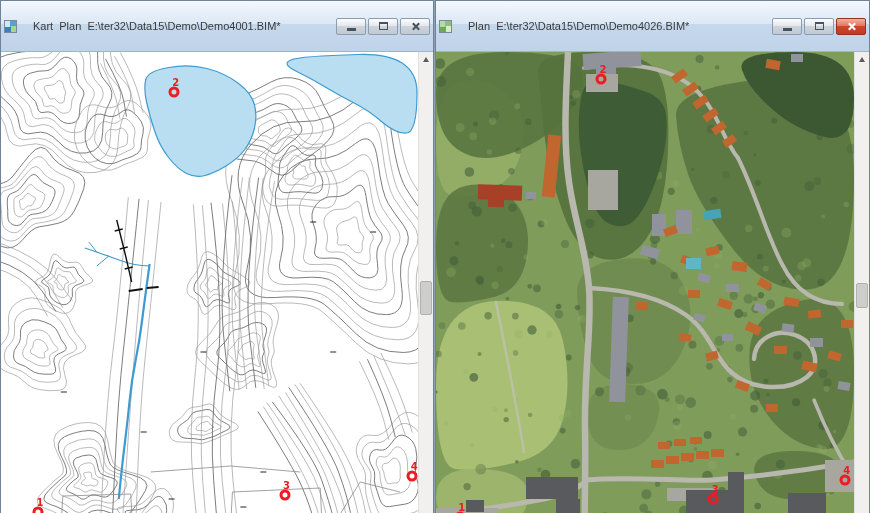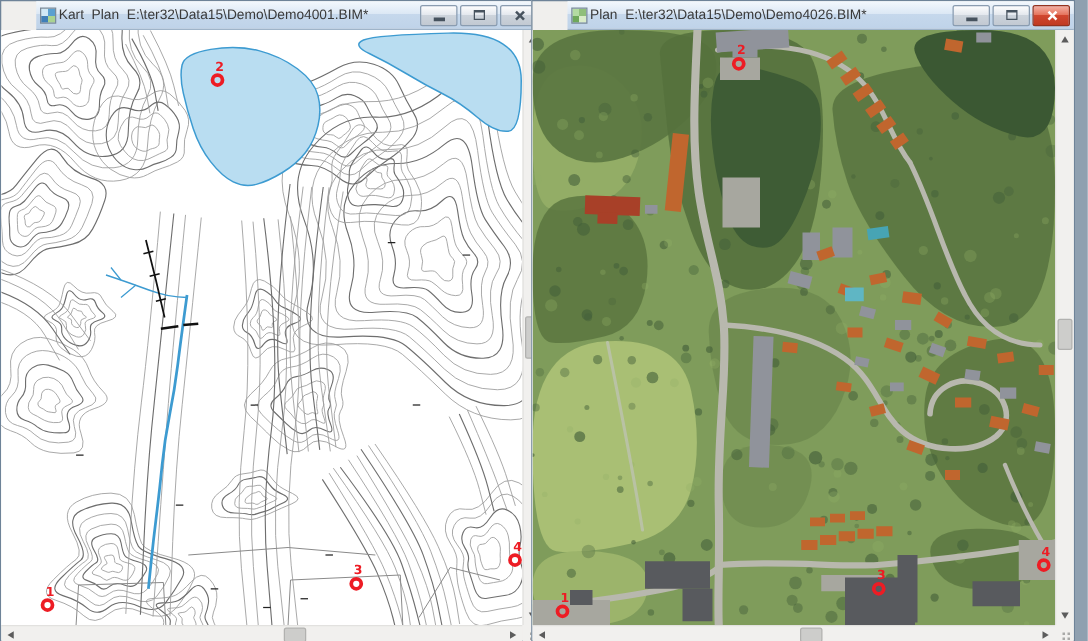--- a/index.html
+++ b/index.html
@@ -1,25 +1,25 @@
 <!DOCTYPE html>
 <html style="--marker: #ed1c24;"><head>
 <meta charset="utf-8">
 <style>
   html,body { margin:0; padding:0; background:#9fb0bf; font-family:"Liberation Sans",sans-serif; }
   .desktop { position:relative; width:870px; height:513px; background:#8fa0b0; overflow:hidden; }
 
   .window { position:absolute; top:0; height:513px; background:#f0efed;
             border:1px solid #6e8398; box-sizing:border-box; }
   #win-left  { left:0;   width:434px; }
-  #win-right { left:425px; width:435px; }
-
-  .titlebar { height:20px; display:flex; align-items:center; gap:2px; padding:1px 3px;
+  #win-right { left:435px; width:435px; }
+
+  .titlebar { height:20px; display:flex; align-items:center; gap:16px; padding:15px 3px;
               background:linear-gradient(#f3f8fd,#dce8f5 45%,#c6d8ec 46%,#bfd3e9);
-              border-bottom:1px solid #9fb4c9;margin-left:28px; }
+              border-bottom:1px solid #9fb4c9; }
   .win-icon { width:13px; height:13px; border:1px solid #7a8a99; box-sizing:border-box; flex:0 0 auto; }
   .icon-kart { background:conic-gradient(from 0deg at 50% 50%, #5aa0d0 0 25%, #a9d391 0 50%, #3f7fb8 0 75%, #cfe8f6 0); }
   .icon-plan { background:conic-gradient(from 0deg at 50% 50%, #8fbf7a 0 25%, #d9ecc9 0 50%, #6ea85a 0 75%, #b3dba2 0); }
   .title-text { flex:1; font-size:11px; color:#3a3a3a; white-space:pre; overflow:hidden; }
   .win-buttons { display:flex; gap:2px; flex:0 0 auto; }
   .wbtn { width:28px; height:15px; border:1px solid #8a9cb0; border-radius:2px;
           background:linear-gradient(#fdfdfd,#e4e8ee 45%,#cdd4dc 46%,#c2c9d2);
           display:flex; align-items:center; justify-content:center; position:relative; }
   .wbtn.close-active { background:linear-gradient(#f4b0a4,#e5755e 45%,#d14730 46%,#c03a22);
                        border-color:#93321f; }

